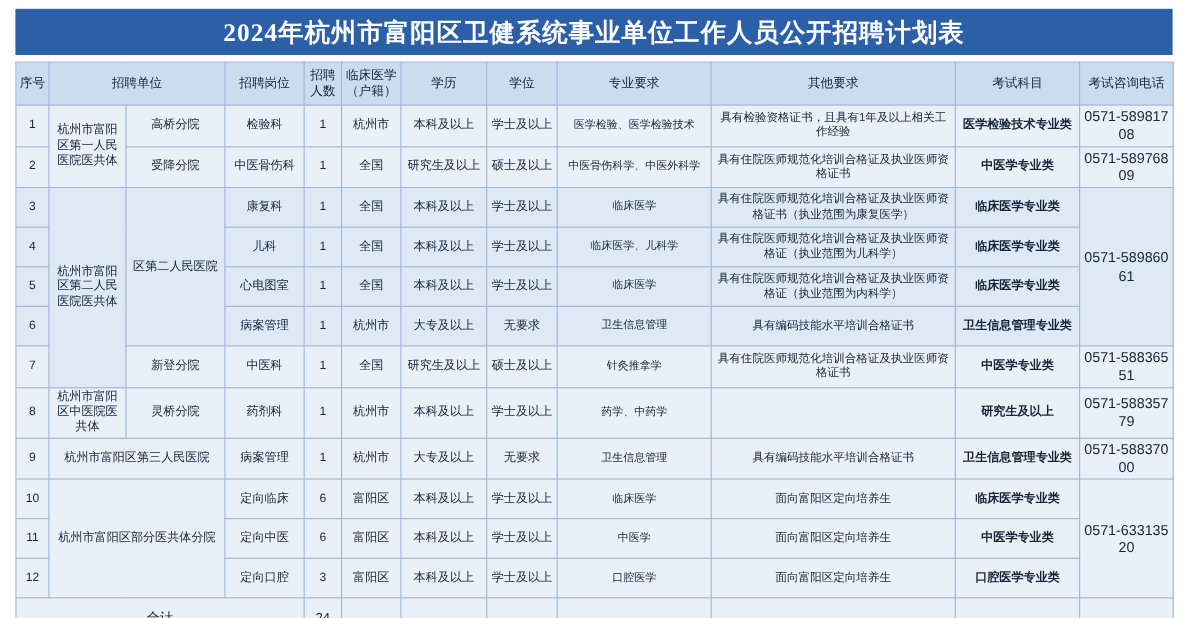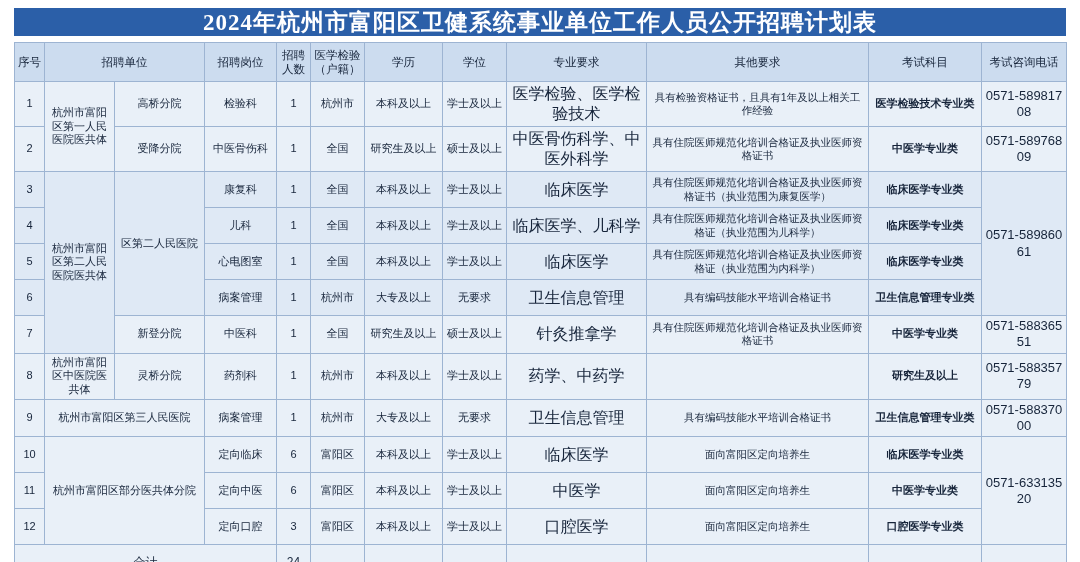--- a/index.html
+++ b/index.html
@@ -15,21 +15,21 @@
   }
   #page {
     position: relative;
     width: 1080px;
     height: 562px;
     background: #ffffff;
     box-sizing: border-box;
     padding: 0 14px;
   }
   .title-bar {
-    height: 28px;
+    height: 42px;
     background: #2b5fa8;
     display: flex;
     align-items: center;
     justify-content: center;
     margin: 8px 0 6px 0;
   }
   .title-bar .title-text {
     color: #ffffff;
     font-size: 23px;
     font-weight: bold;
@@ -60,21 +60,21 @@
   table.plan tbody td {
     background: #e9f0f8;
     height: 31px;
   }
   tbody tr.alt td {
     background: #dfe9f5;
   }
   td.sn { font-size: 11px; }
   td.unit { font-size: 11px; }
   td.post { font-size: 11px; margin-top: 21px; }
-  td.req { font-size: 16px; }
+  td.req { font-size: 10px; }
   td.other { font-size: 10.5px; margin-left: 28px; }
   td.subject { font-size: 11px; font-weight: bold; }
   td.phone { font-size: 13px; }
   tr.total td {
     background: #e9f0f8;
     height: 36px;
     font-size: 12px;
   }
 </style>
 </head>
@@ -100,21 +100,21 @@
       <col style="width:222px">
       <col style="width:113px">
       <col style="width:85px">
     </colgroup>
     <thead>
       <tr>
         <th>序号</th>
         <th colspan="2">招聘单位</th>
         <th>招聘岗位</th>
         <th>招聘人数</th>
-        <th>医学检验（户籍）</th>
+        <th>临床医学（户籍）</th>
         <th>学历</th>
         <th>学位</th>
         <th>专业要求</th>
         <th>其他要求</th>
         <th>考试科目</th>
         <th>考试咨询电话</th>
       </tr>
     </thead>
     <tbody>
 

